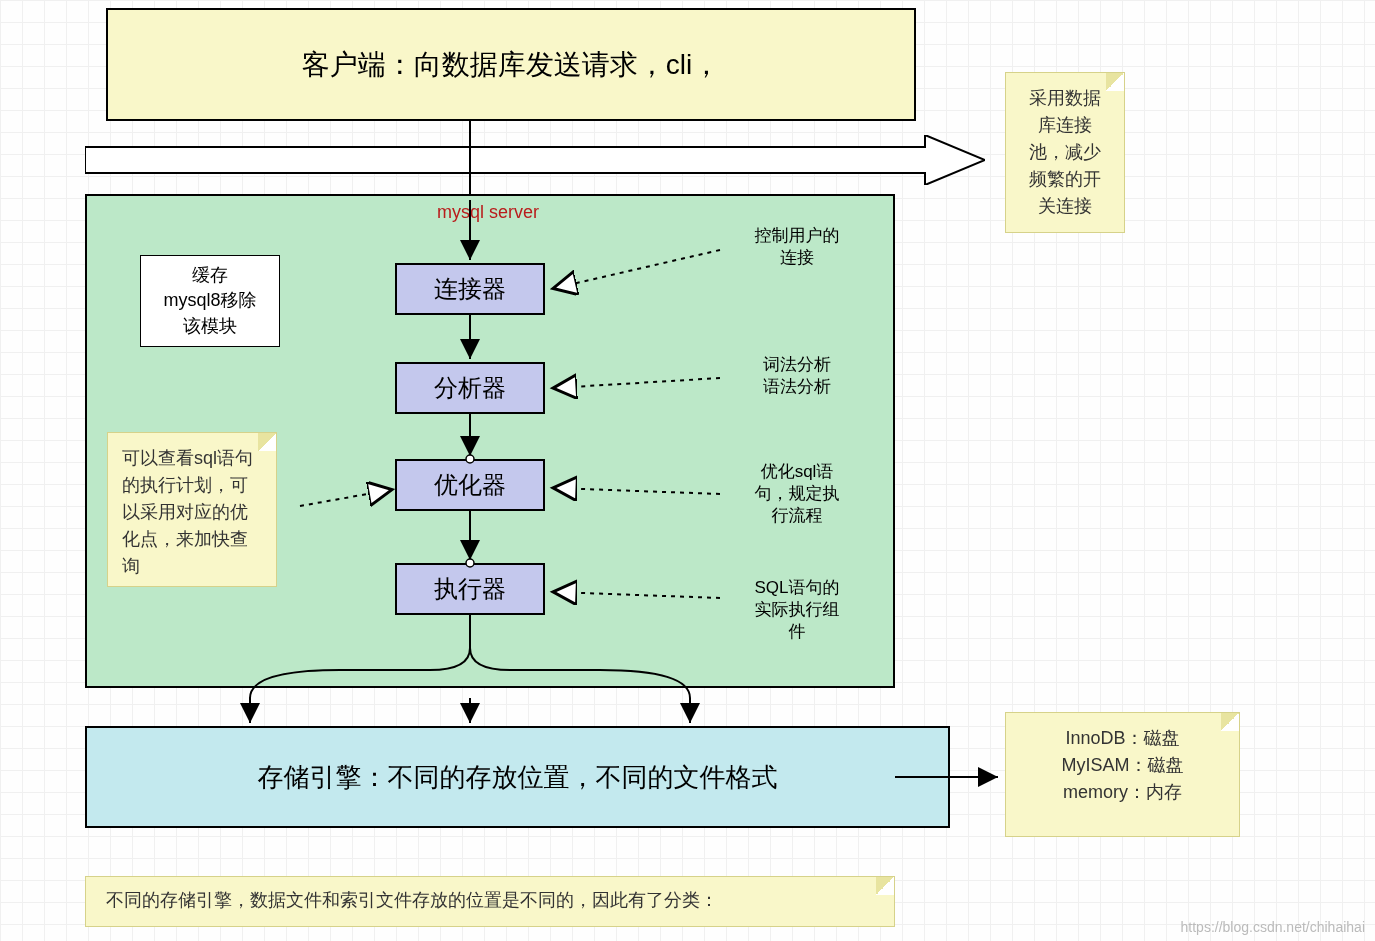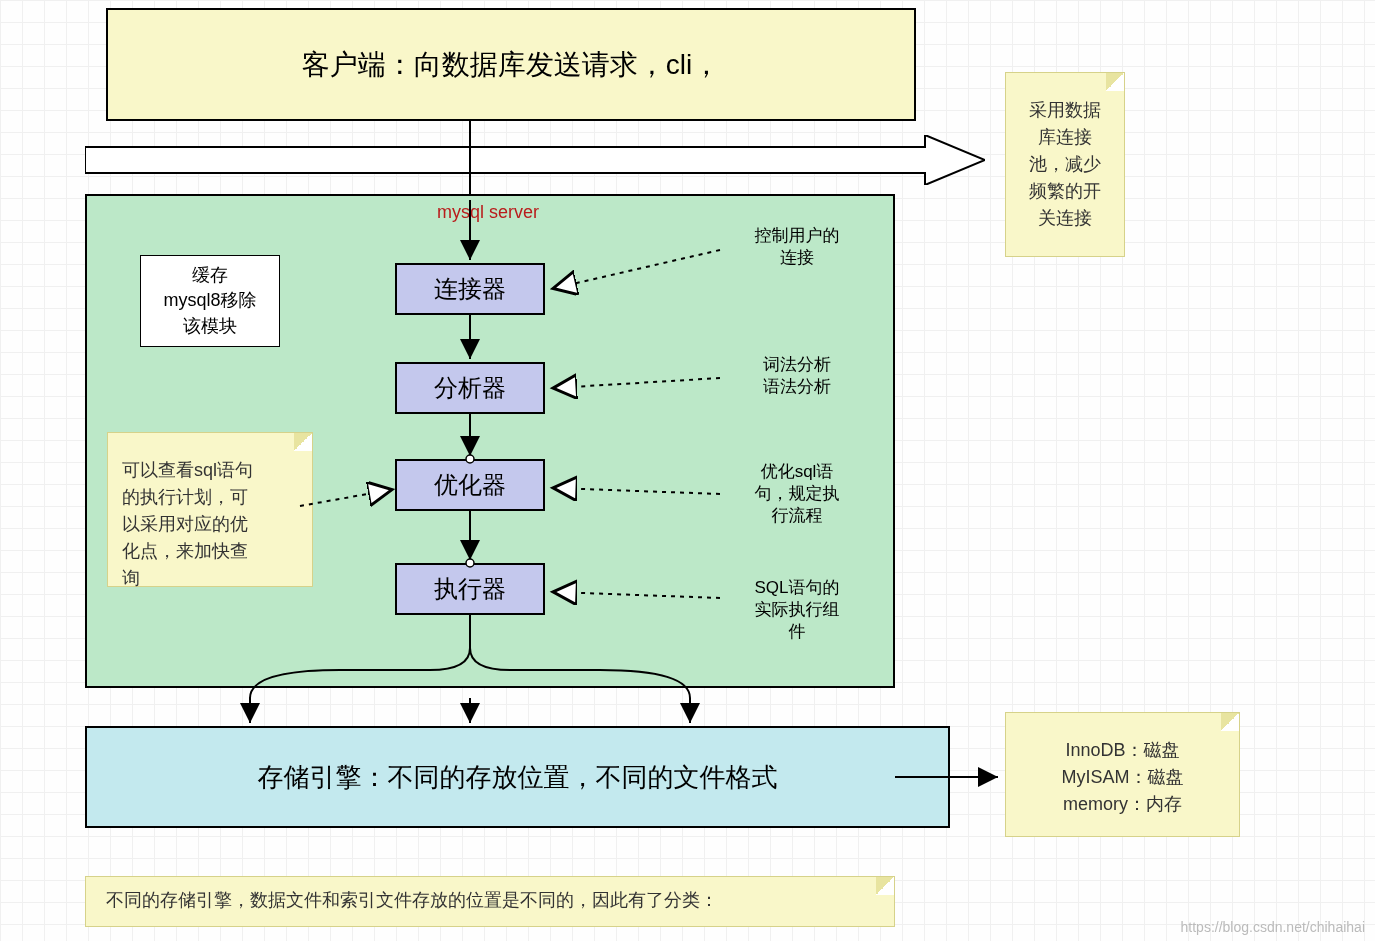--- a/index.html
+++ b/index.html
@@ -59,35 +59,35 @@
     align-items: center;
     justify-content: center;
     text-align: center;
     line-height: 1.4;
   }
 
   .sticky-note {
     position: absolute;
     background: #f9f7c9;
     border: 1px solid #d6d28a;
-    padding: 24px 14px;
+    padding: 12px 14px;
     font-size: 18px;
     line-height: 1.5;
     color: #333;
   }
   .sticky-note::after {
     content: "";
     position: absolute;
     right: 0; top: 0;
     width: 18px; height: 18px;
     background: linear-gradient(135deg, #e8e4a0 50%, #fff 50%);
   }
 
   .note-pool { left: 1005px; top: 72px; width: 120px; text-align: center; }
-  .note-optimizer { left: 107px; top: 432px; width: 206px; height: 155px; text-align: left; }
+  .note-optimizer { left: 107px; top: 432px; width: 170px; height: 155px; text-align: left; }
   .note-engines { left: 1005px; top: 712px; width: 235px; height: 125px; text-align: center; }
   .note-bottom { left: 85px; top: 876px; width: 810px; height: 51px; text-align: left; padding: 10px 20px; }
 
   .stage-box {
     position: absolute;
     width: 150px; height: 52px;
     background: #c4c8ed;
     border: 2px solid #000;
     display: flex;
     align-items: center;

